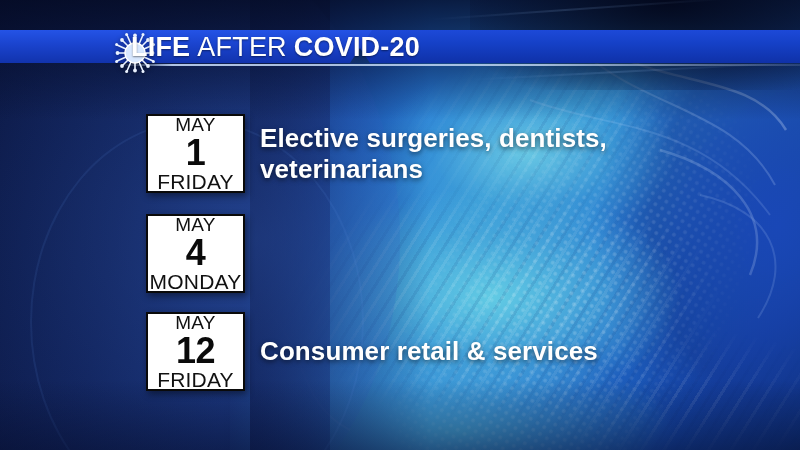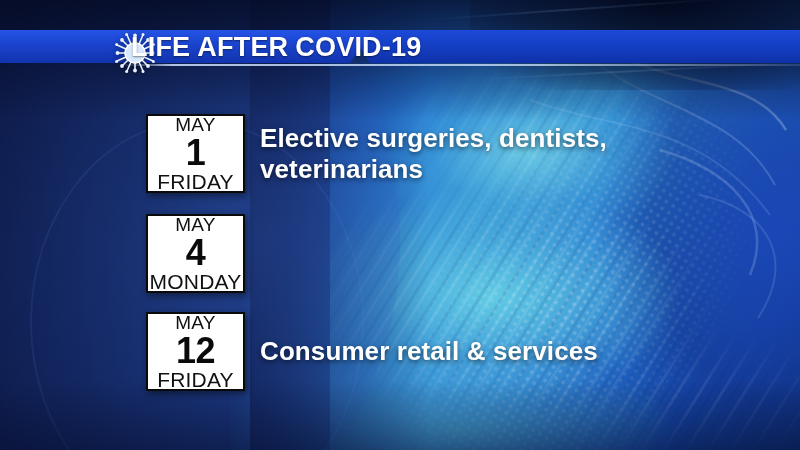--- a/index.html
+++ b/index.html
@@ -176,21 +176,21 @@
   }
   .t-bold {
     font-size: 27px;
     font-weight: bold;
     color: #ffffff;
     letter-spacing: 0.2px;
     text-shadow: 0 1px 2px rgba(0,0,0,0.45);
   }
   .t-light {
     font-size: 27px;
-    font-weight: 700;
+    font-weight: 400;
     color: #ffffff;
     letter-spacing: 0.2px;
     margin: 0 7px;
     text-shadow: 0 1px 2px rgba(0,0,0,0.45);
   }
 
   .subtitle {
     position: absolute;
     left: 146px;
     top: 68px;
@@ -340,21 +340,21 @@
         <circle cx="2.6" cy="29.4" r="1.5"></circle>
       <circle cx="2.6" cy="12.6" r="1.5"></circle>
         <circle cx="12.6" cy="2.6" r="1.5"></circle>
     </g>
     <circle cx="21" cy="21" r="10" fill="#d8e8ff" stroke="#ffffff" stroke-width="1.4"></circle>
   </svg>
 
   <div class="title-row">
     <span class="t-bold">LIFE</span>
     <span class="t-light">AFTER</span>
-    <span class="t-bold">COVID-19</span>
+    <span class="t-bold">COVID-20</span>
   </div>
 
 
   <div class="row row-1">
     <div class="date-box">
       <div class="d-month">MAY</div>
       <div class="d-day">1</div>
       <div class="d-weekday">FRIDAY</div>
     </div>
     <div class="row-desc">Elective surgeries, dentists, veterinarians</div>

